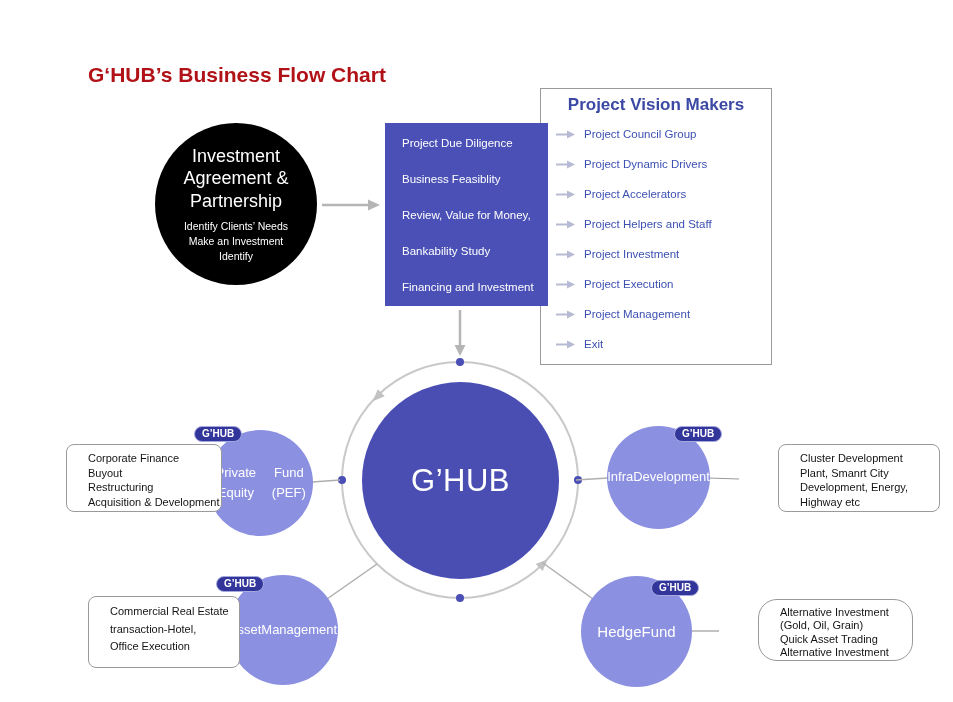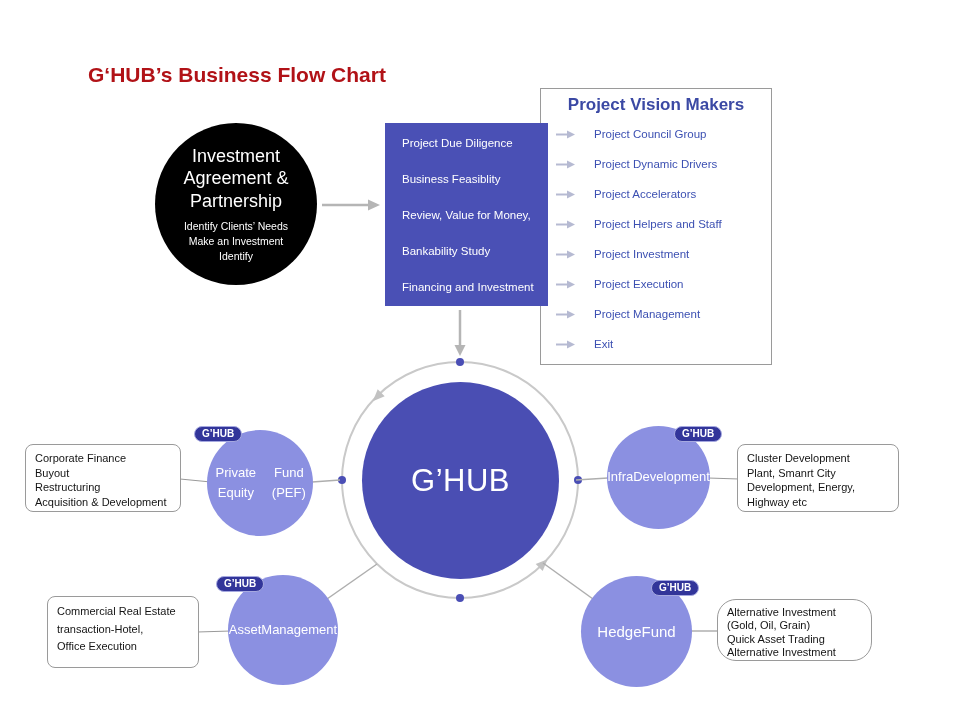--- a/index.html
+++ b/index.html
@@ -19,21 +19,21 @@
   
   .process-box{position:absolute;left:385px;top:123px;width:163px;height:183px;background:#4a50b5;
                color:#fff;display:flex;flex-direction:column;justify-content:center;gap:24px;
                padding-left:17px;box-sizing:border-box;font-size:11.5px;z-index:3;}
 
   
   .vision-panel{position:absolute;left:540px;top:88px;width:232px;height:277px;border:1px solid #9a9a9a;
                 background:#fff;box-sizing:border-box;z-index:2;overflow:hidden;}
   .vision-title{margin-top:6px;text-align:center;color:#3b49a4;font-size:17px;font-weight:bold;}
   .vision-list{margin-top:4px;}
-  .v-item{height:30px;display:flex;align-items:center;padding-left:15px;gap:19px;
+  .v-item{height:30px;display:flex;align-items:center;padding-left:15px;gap:9px;
           color:#3c50b2;font-size:11.5px;}
   .v-item svg{flex:none;}
 
   
   .hub-circle{position:absolute;left:362px;top:382px;width:197px;height:197px;border-radius:50%;
               background:#4a4eb3;color:#fff;display:flex;align-items:center;justify-content:center;
               font-size:31px;letter-spacing:.5px;z-index:2;}
 
   
   .sat{position:absolute;border-radius:50%;background:#8b90e1;color:#fff;display:flex;
@@ -47,21 +47,21 @@
   
   .badge{position:absolute;z-index:4;background:#32359a;border:1px solid #a6a9e0;color:#fff;
          font-size:10px;font-weight:bold;padding:1px 7px 2px;border-radius:9px;}
   #badge-pef{left:194px;top:426px;}
   #badge-infra{left:674px;top:426px;}
   #badge-asset{left:216px;top:576px;}
   #badge-hedge{left:651px;top:580px;}
 
   
   .callout{position:absolute;background:#fff;border:1px solid #9a9a9a;border-radius:8px;
-           box-sizing:border-box;padding:6px 9px;font-size:11px;color:#141414;line-height:1.32;z-index:2;}
+           box-sizing:border-box;padding:6px 21px;font-size:11px;color:#141414;line-height:1.32;z-index:2;margin-left:41px;}
   .callout div{white-space:nowrap;}
   #callout-pef{left:25px;top:444px;width:156px;height:68px;}
   #callout-asset{left:47px;top:596px;width:152px;height:72px;line-height:1.6;}
   #callout-infra{left:737px;top:444px;width:162px;height:68px;}
   #callout-hedge{left:717px;top:599px;width:155px;height:62px;line-height:1.22;border-radius:19px;}
 
   .connector-layer{position:absolute;left:0;top:0;z-index:1;pointer-events:none;}
 </style>
 </head>
 <body>

